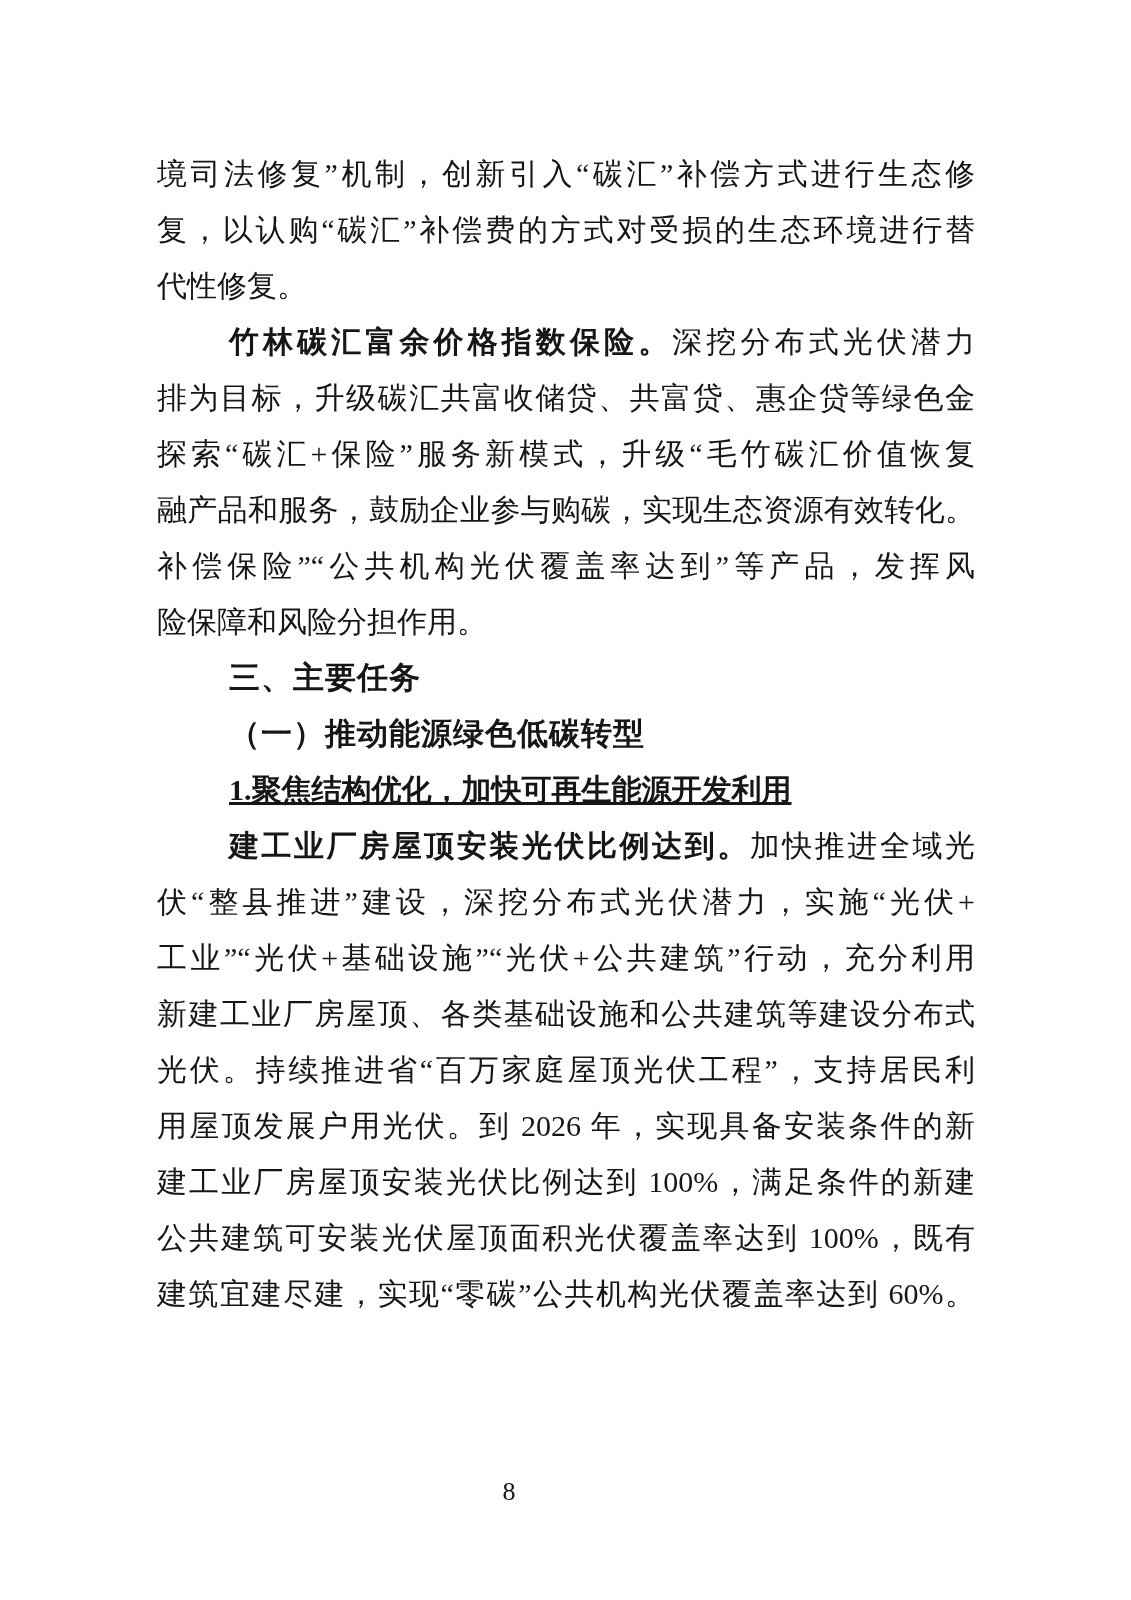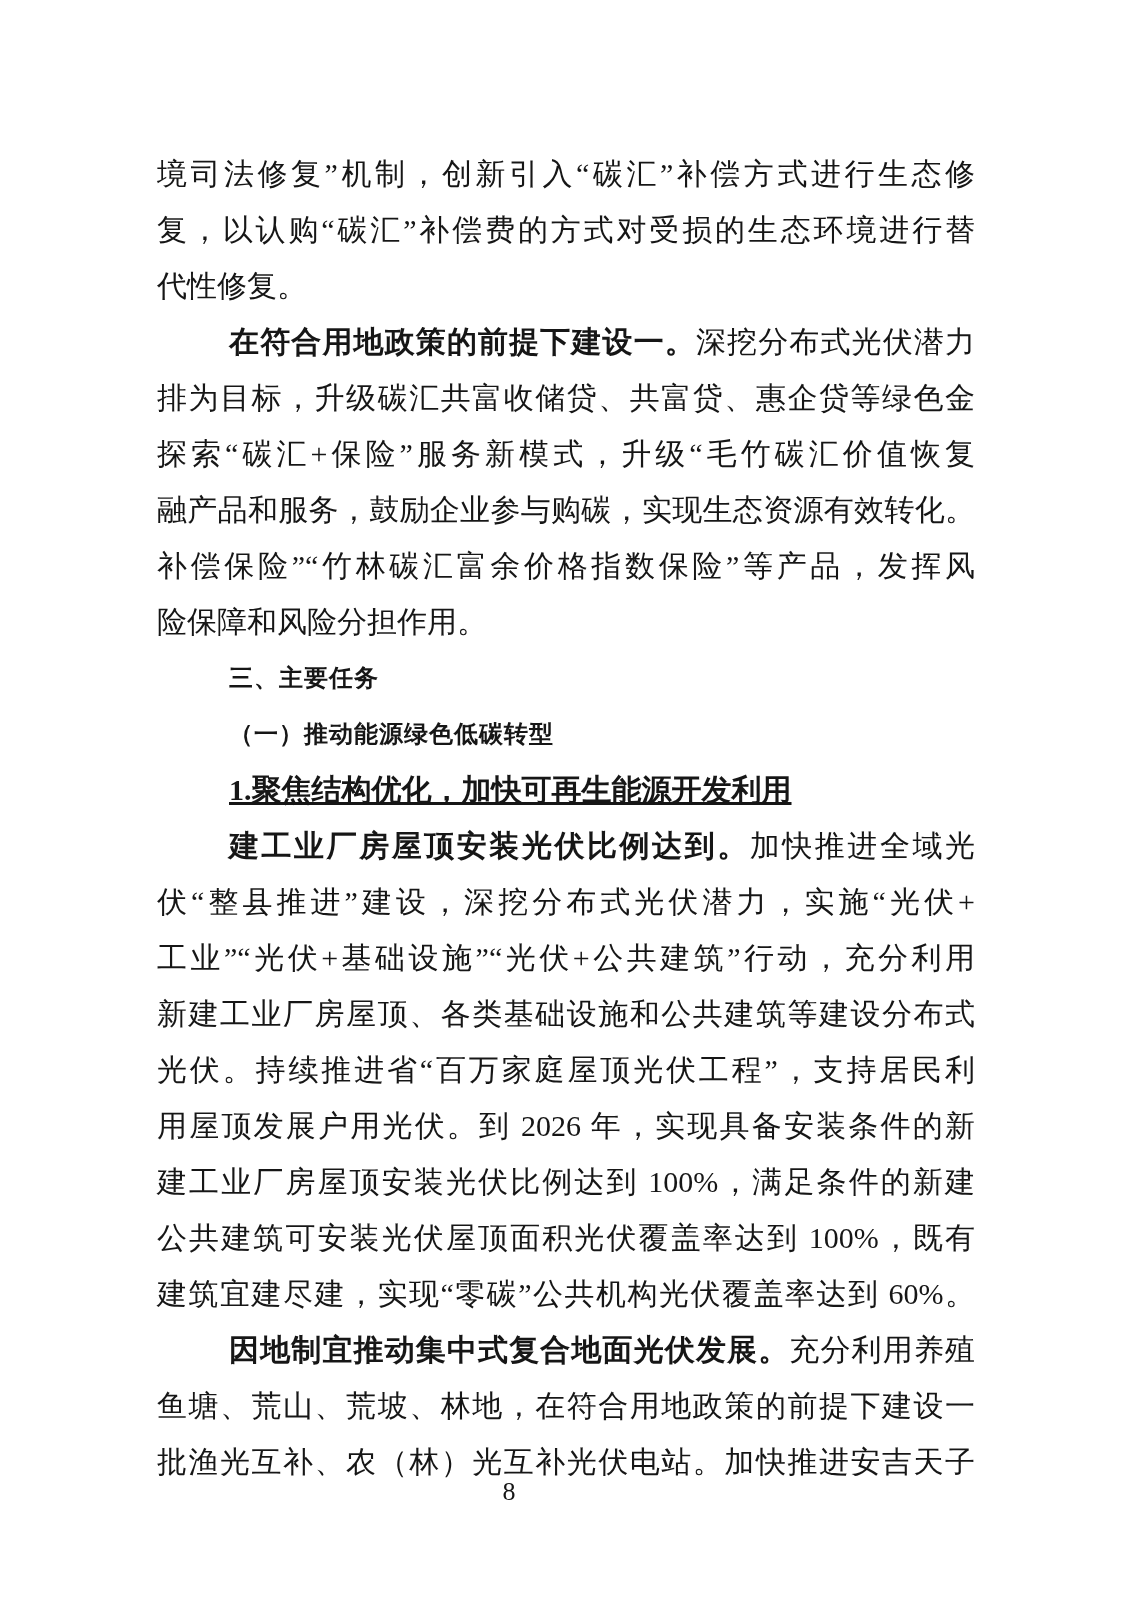--- a/index.html
+++ b/index.html
@@ -34,21 +34,21 @@
   }
   .line.ind {
     text-indent: 72px;
   }
   .b {
     font-weight: 700;
   }
   .heading-hei .line {
     font-family: "Liberation Sans", "DejaVu Sans", sans-serif;
     font-weight: 700;
-    font-size: 24px;
+    font-size: 31px;
     letter-spacing: 1px;
   }
   .heading-kai .line {
     font-weight: 700;
     font-size: 30px;
     text-decoration: underline;
   }
   .pagenum {
     position: absolute;
     top: 1477px;
@@ -64,25 +64,25 @@
 <body>
 
 <div class="page">
   <div class="content">
       <div class="block body">
         <div class="line just"><span>境司法修复”机制，创新引入“碳汇”补偿方式进行生态修</span></div>
         <div class="line just"><span>复，以认购“碳汇”补偿费的方式对受损的生态环境进行替</span></div>
         <div class="line"><span>代性修复。</span></div>
       </div>
       <div class="block body">
-        <div class="line just ind"><span class="b">在符合用地政策的前提下建设一。</span><span>深挖分布式光伏潜力</span></div>
+        <div class="line just ind"><span class="b">竹林碳汇富余价格指数保险。</span><span>深挖分布式光伏潜力</span></div>
         <div class="line just"><span>排为目标，升级碳汇共富收储贷、共富贷、惠企贷等绿色金</span></div>
         <div class="line just"><span>探索“碳汇+保险”服务新模式，升级“毛竹碳汇价值恢复</span></div>
         <div class="line just"><span>融产品和服务，鼓励企业参与购碳，实现生态资源有效转化。</span></div>
-        <div class="line just"><span>补偿保险”“竹林碳汇富余价格指数保险”等产品，发挥风</span></div>
+        <div class="line just"><span>补偿保险”“公共机构光伏覆盖率达到”等产品，发挥风</span></div>
         <div class="line"><span>险保障和风险分担作用。</span></div>
       </div>
       <div class="block heading-hei">
         <div class="line ind"><span class="b">三、主要任务</span></div>
       </div>
       <div class="block heading-hei">
         <div class="line ind"><span class="b">（一）推动能源绿色低碳转型</span></div>
       </div>
       <div class="block heading-kai">
         <div class="line ind"><span class="b">1.聚焦结构优化，加快可再生能源开发利用</span></div>
@@ -91,20 +91,15 @@
         <div class="line just ind"><span class="b">建工业厂房屋顶安装光伏比例达到。</span><span>加快推进全域光</span></div>
         <div class="line just"><span>伏“整县推进”建设，深挖分布式光伏潜力，实施“光伏+</span></div>
         <div class="line just"><span>工业”“光伏+基础设施”“光伏+公共建筑”行动，充分利用</span></div>
         <div class="line just"><span>新建工业厂房屋顶、各类基础设施和公共建筑等建设分布式</span></div>
         <div class="line just"><span>光伏。持续推进省“百万家庭屋顶光伏工程”，支持居民利</span></div>
         <div class="line just"><span>用屋顶发展户用光伏。到 2026 年，实现具备安装条件的新</span></div>
         <div class="line just"><span>建工业厂房屋顶安装光伏比例达到 100%，满足条件的新建</span></div>
         <div class="line just"><span>公共建筑可安装光伏屋顶面积光伏覆盖率达到 100%，既有</span></div>
         <div class="line just"><span>建筑宜建尽建，实现“零碳”公共机构光伏覆盖率达到 60%。</span></div>
       </div>
-      <div class="block body">
-        <div class="line just ind"><span class="b">因地制宜推动集中式复合地面光伏发展。</span><span>充分利用养殖</span></div>
-        <div class="line just"><span>鱼塘、荒山、荒坡、林地，在符合用地政策的前提下建设一</span></div>
-        <div class="line just"><span>批渔光互补、农（林）光互补光伏电站。加快推进安吉天子</span></div>
-      </div>
     </div>
   <div class="pagenum">8</div>
 </div>
 
 </body></html>

